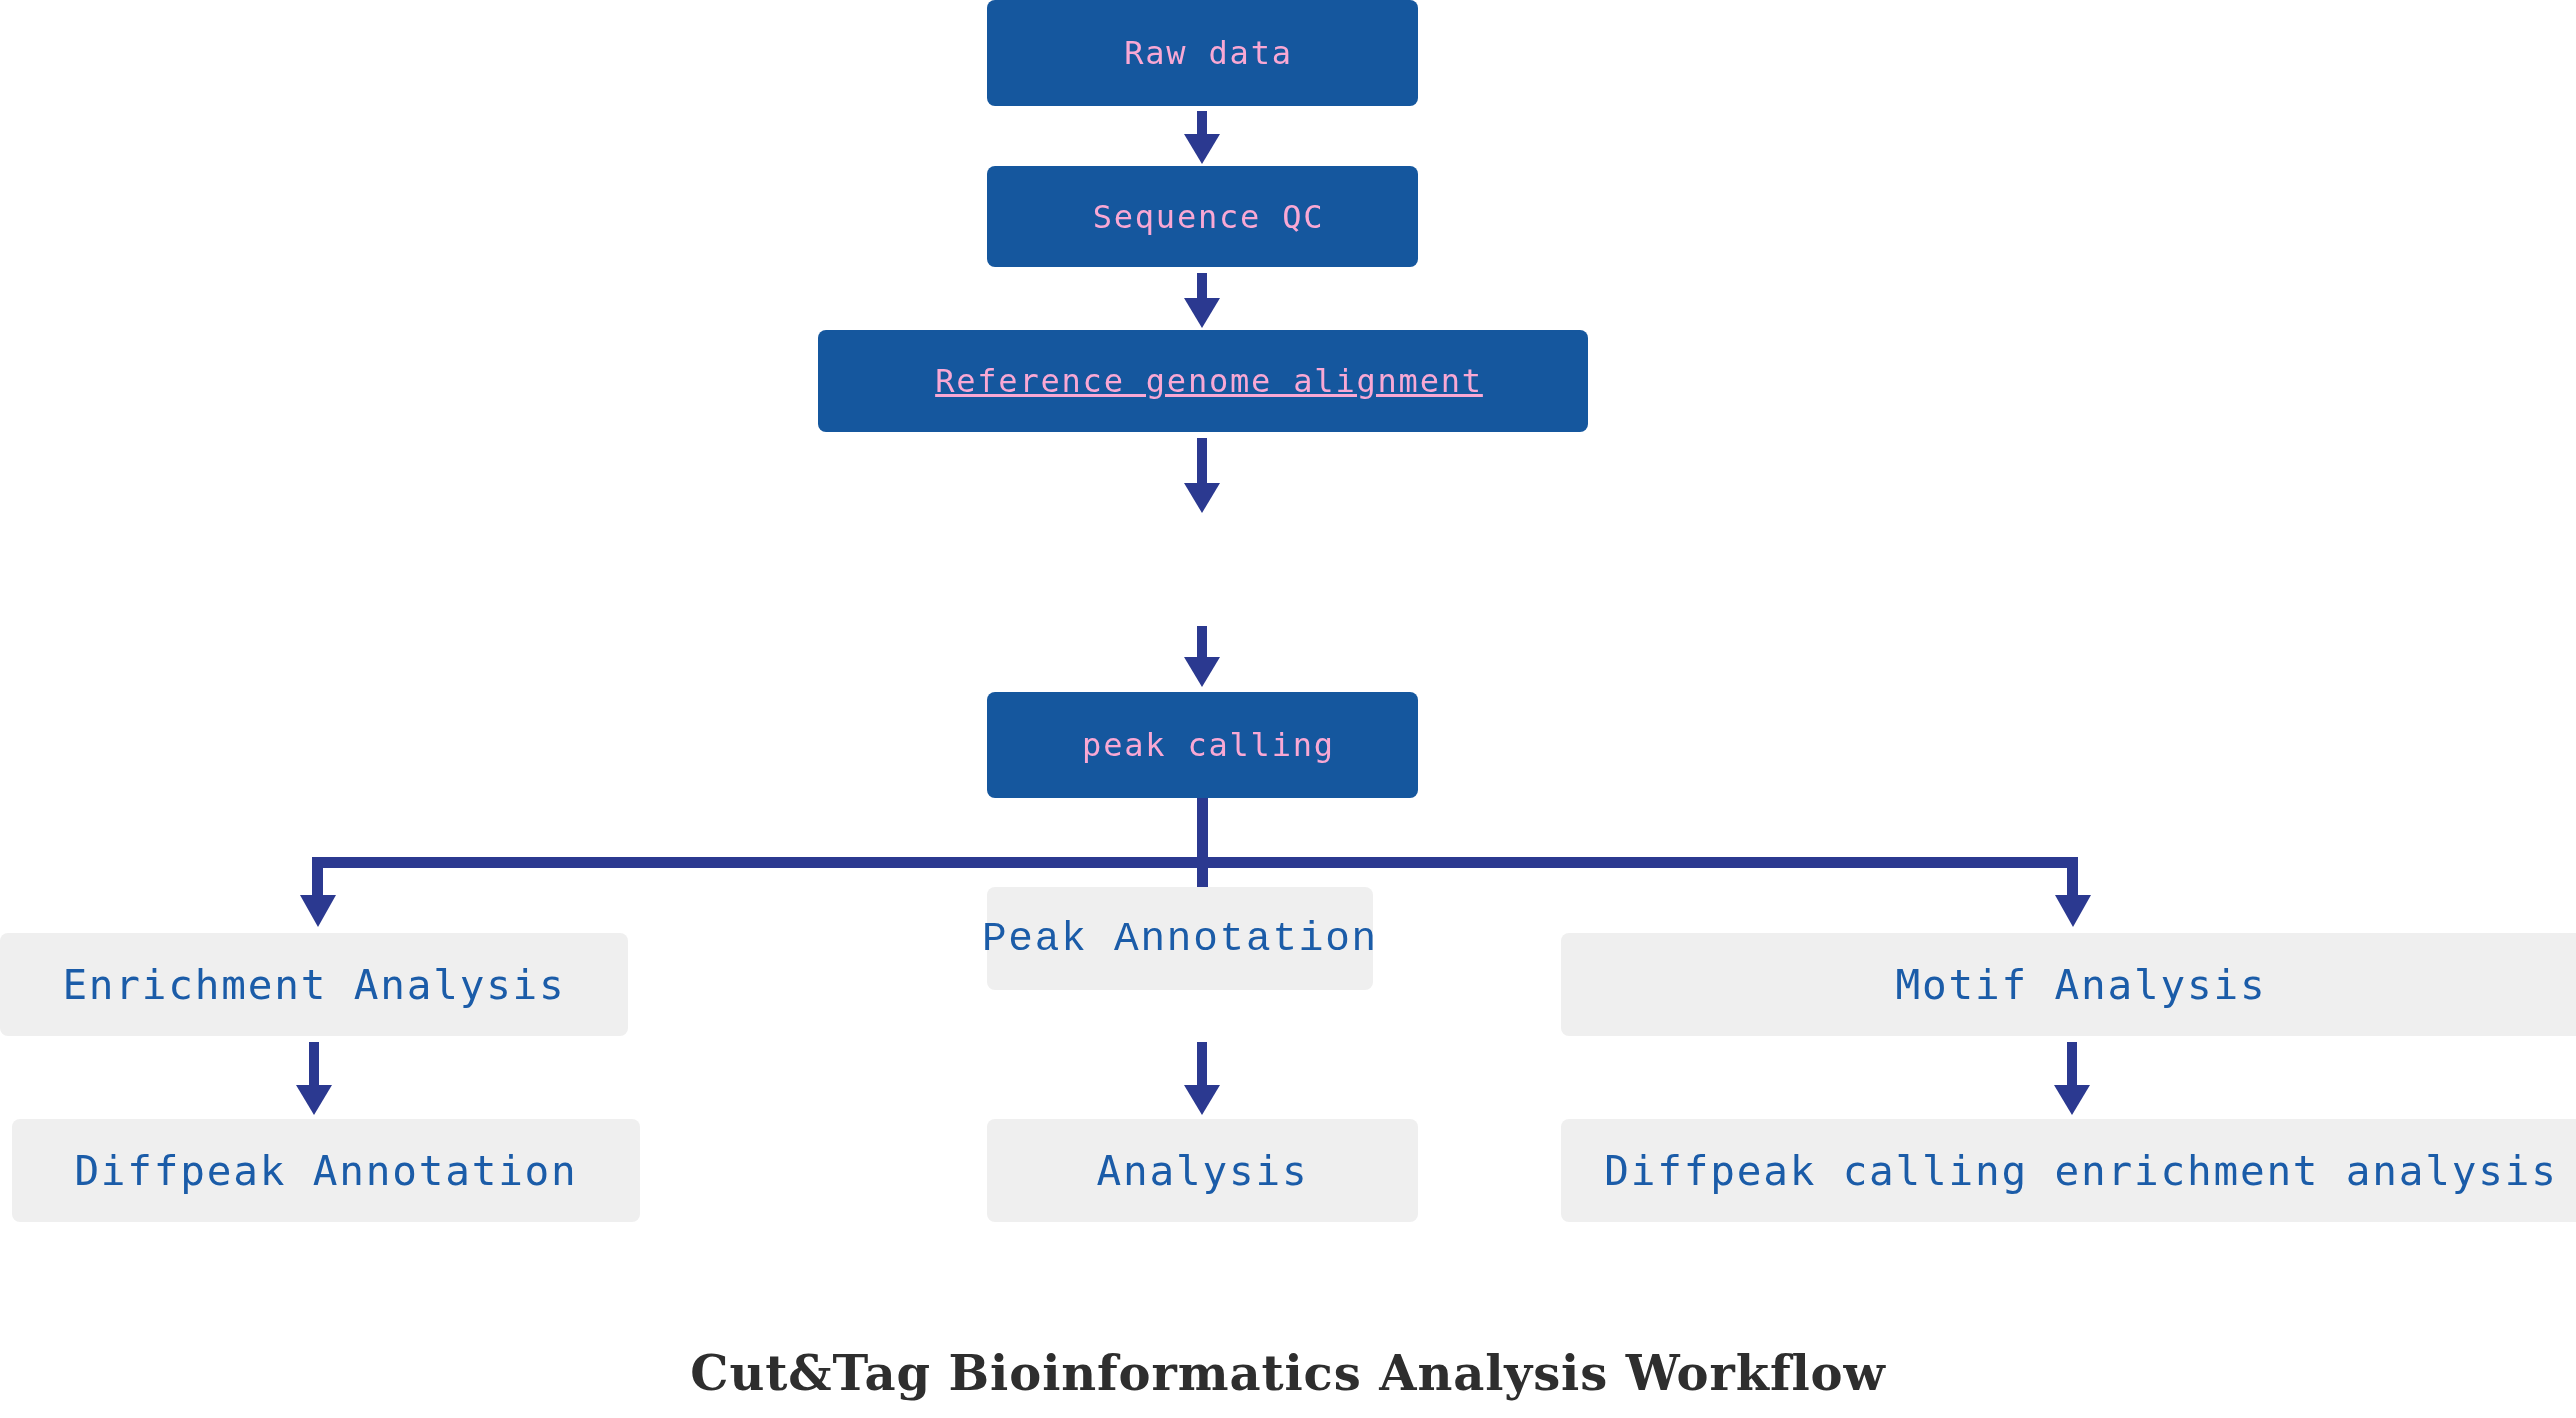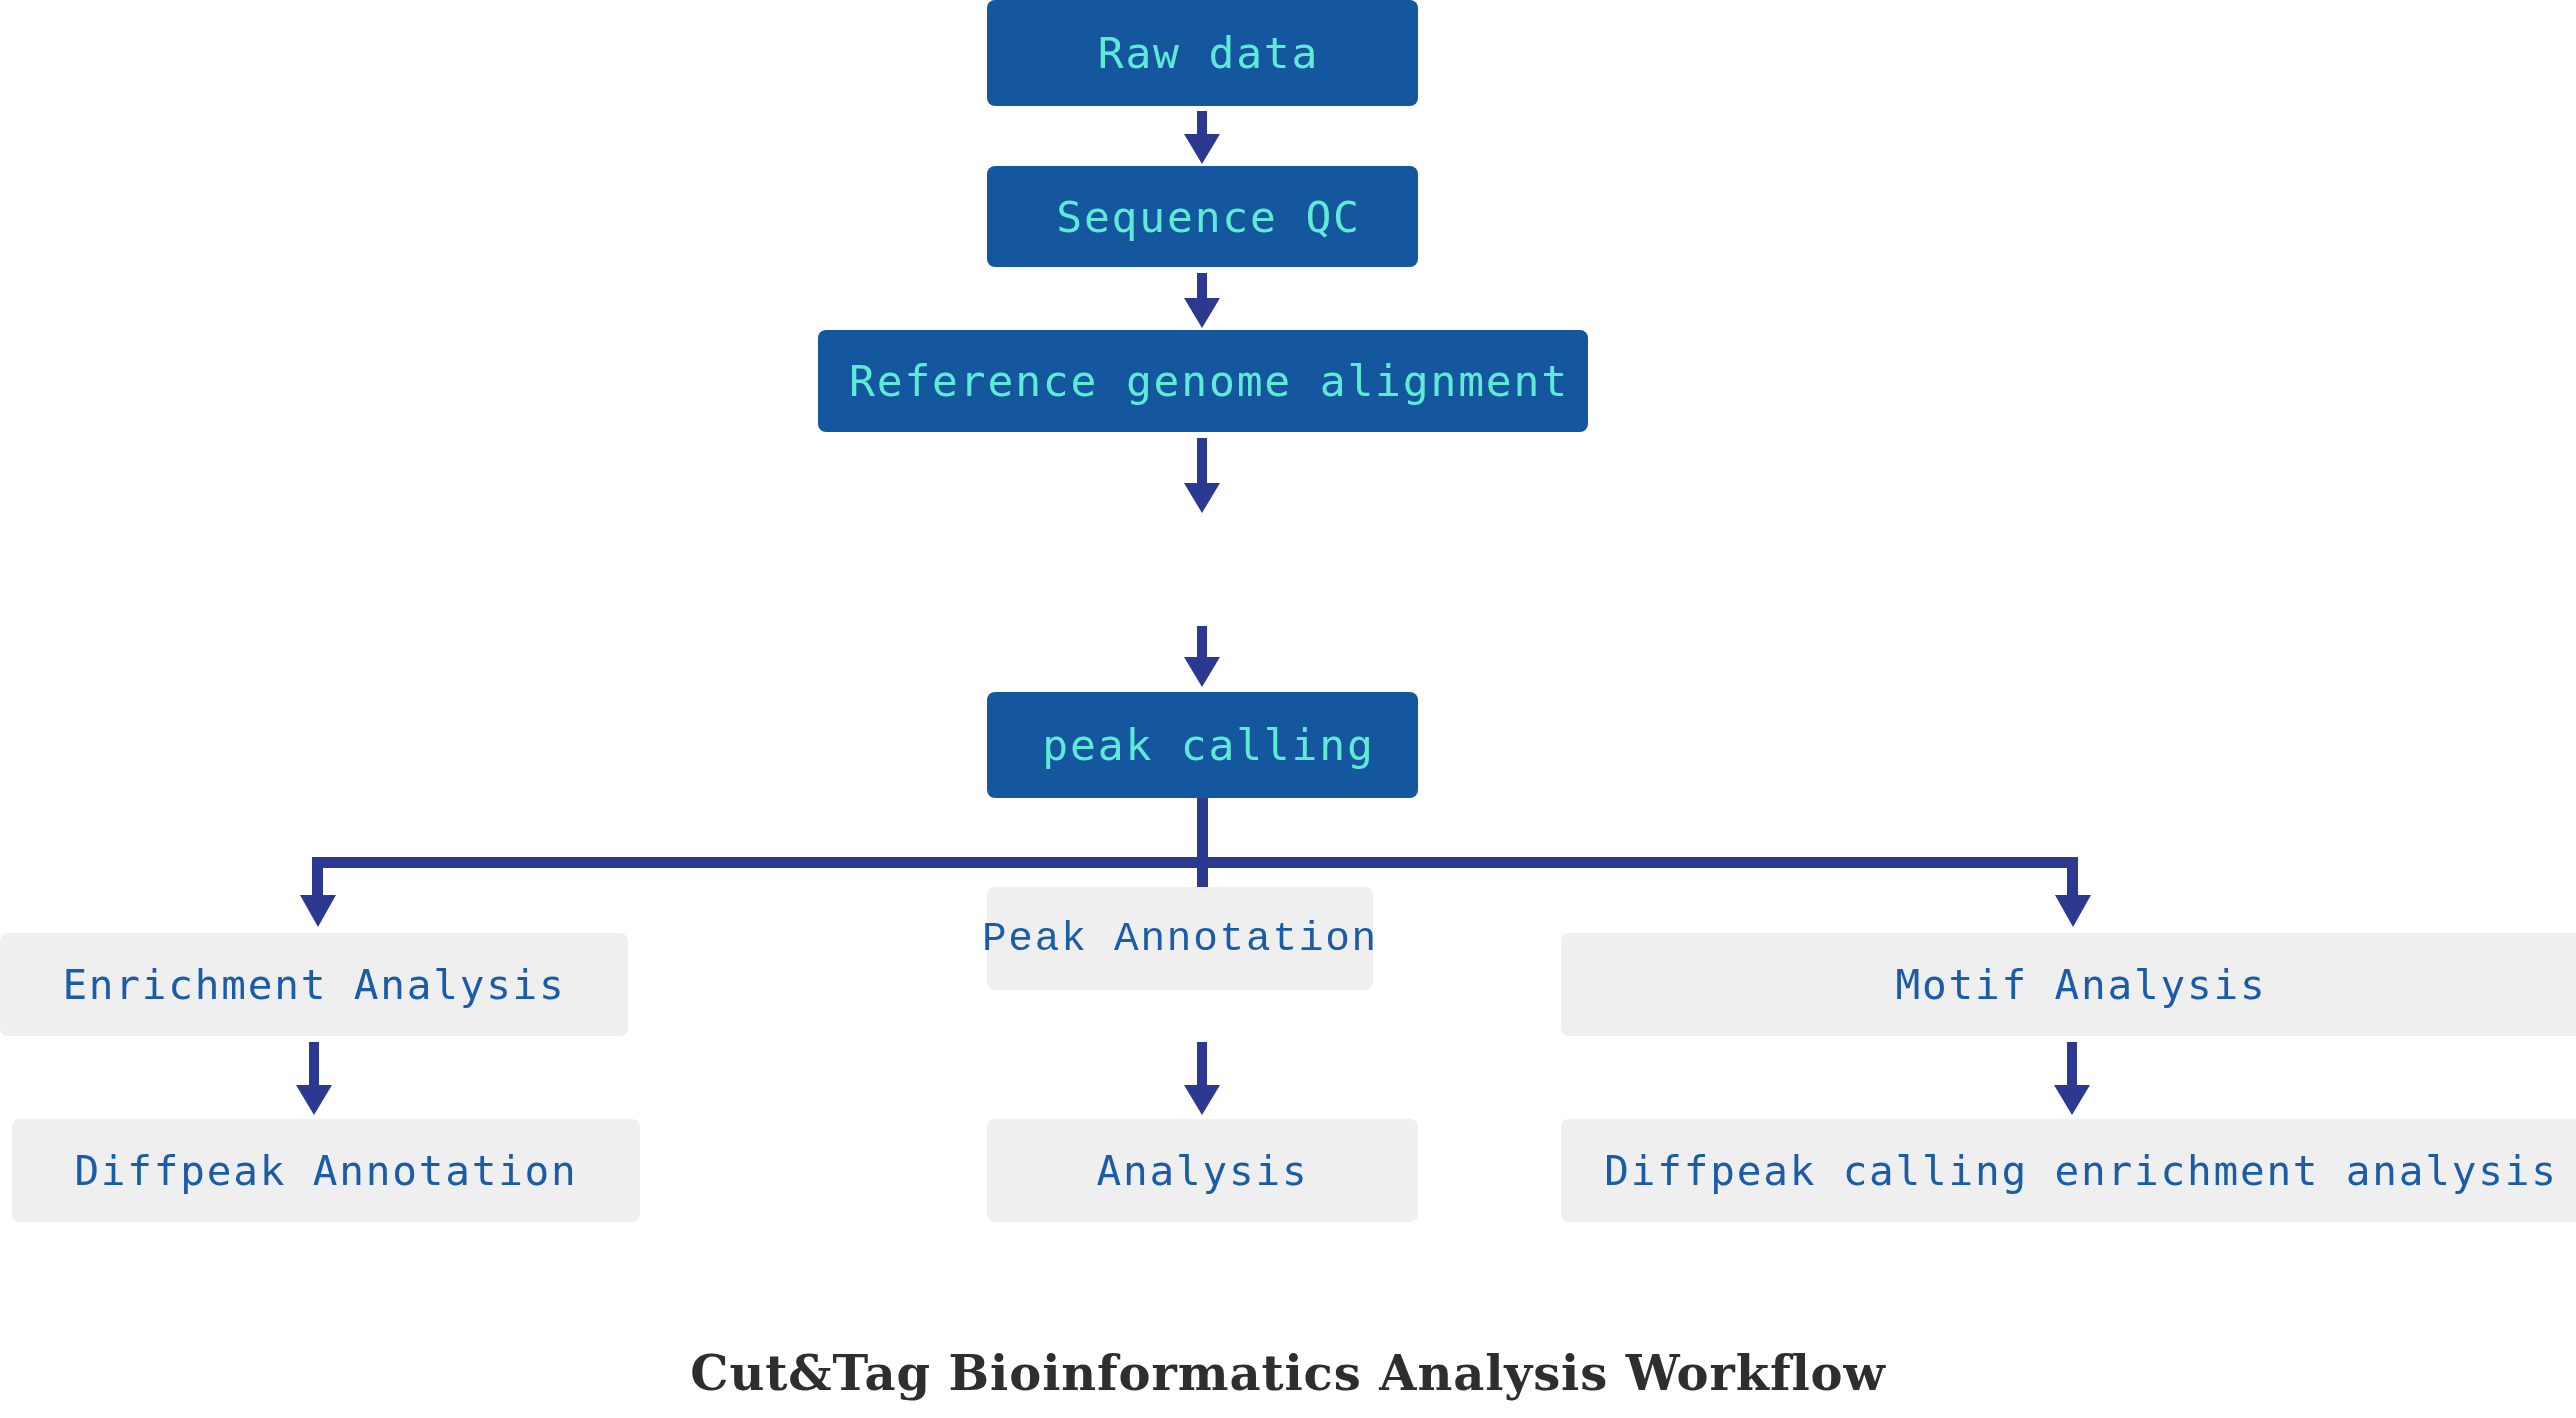--- a/index.html
+++ b/index.html
@@ -27,22 +27,22 @@
     justify-content: center;
     box-sizing: border-box;
     border-radius: 8px;
     text-align: center;
     white-space: nowrap;
     letter-spacing: 1.8px;
   }
 
   .node.primary {
     background: #15579E;
-    color: #5eead4;
-    font-size: 43px;
+    color: #f9a8d4;
+    font-size: 32px;
     padding-left: 12px;
   }
 
   .node.secondary {
     background: #efefef;
     color: #1b5ca8;
     font-size: 41px;
   }
 
   
@@ -124,21 +124,21 @@
 
   <div class="node primary" style="left:987px; top:166px; width:431px; height:101px;">
     <span>Sequence QC</span>
   </div>
 
   <div class="arrow-v" style="left:1202px; top:273px;">
     <div class="shaft" style="height:29px;"></div>
     <div class="head" style="top:25px;"></div>
   </div>
 
-  <div class="node primary" style="left:818px; top:330px; width:770px; height:102px;">
+  <div class="node primary" style="left:818px; top:330px; width:770px; height:102px;text-decoration:underline;">
     <span>Reference genome alignment</span>
   </div>
 
   <div class="arrow-v" style="left:1202px; top:438px;">
     <div class="shaft" style="height:48px;"></div>
     <div class="head" style="top:45px;"></div>
   </div>
 
 
   <div class="arrow-v" style="left:1202px; top:626px;">

